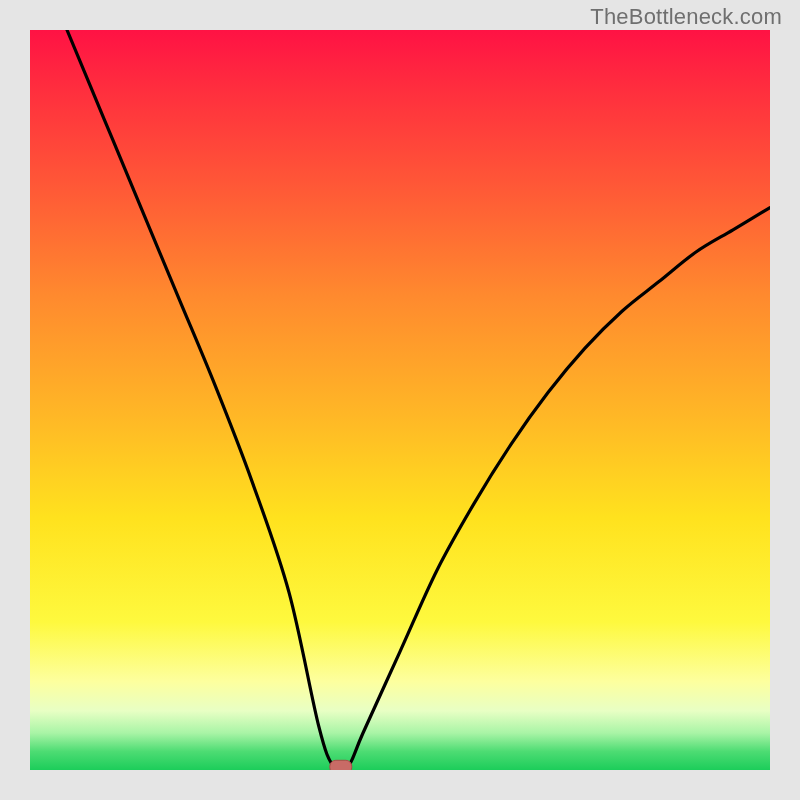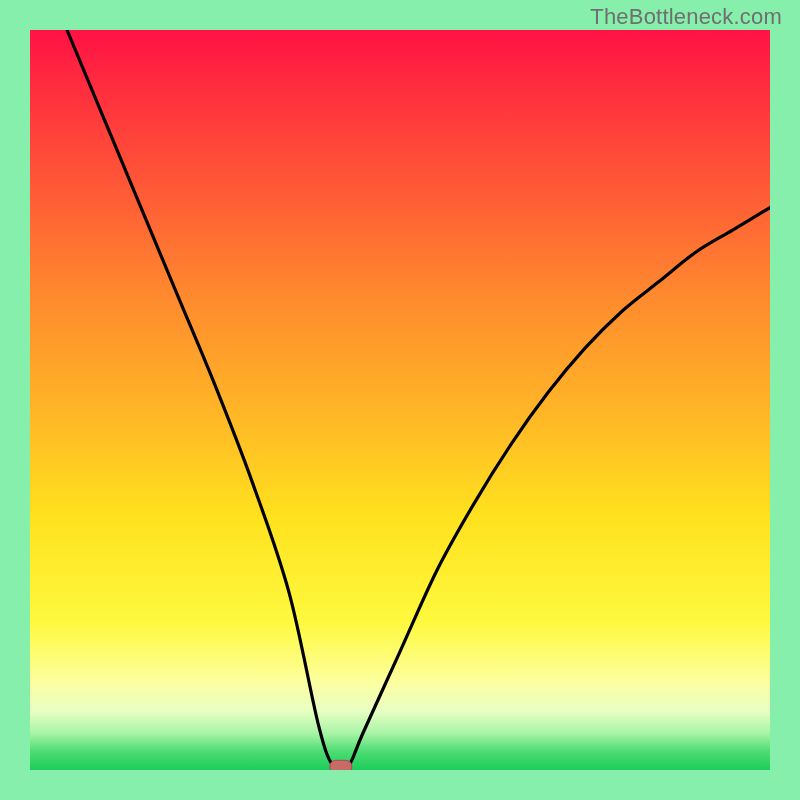--- a/index.html
+++ b/index.html
@@ -8,21 +8,21 @@
     width: 800px;
     height: 800px;
     background: #000;
     overflow: hidden;
     font-family: Arial, Helvetica, sans-serif;
   }
   .frame {
     position: relative;
     width: 800px;
     height: 800px;
-    background: #86efac;
+    background: #e5e5e5;
   }
   .watermark {
     position: absolute;
     top: 4px;
     right: 18px;
     color: #6f6f6f;
     font-size: 22px;
     letter-spacing: 0.2px;
     z-index: 20;
     font-weight: 500;

